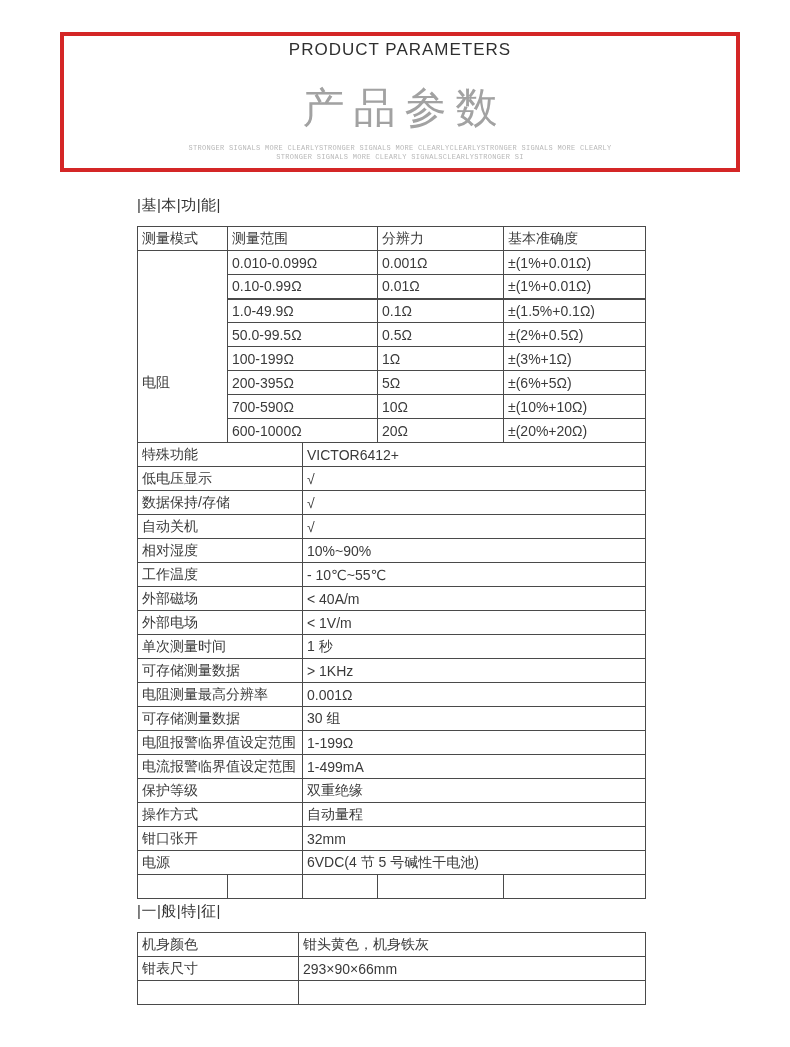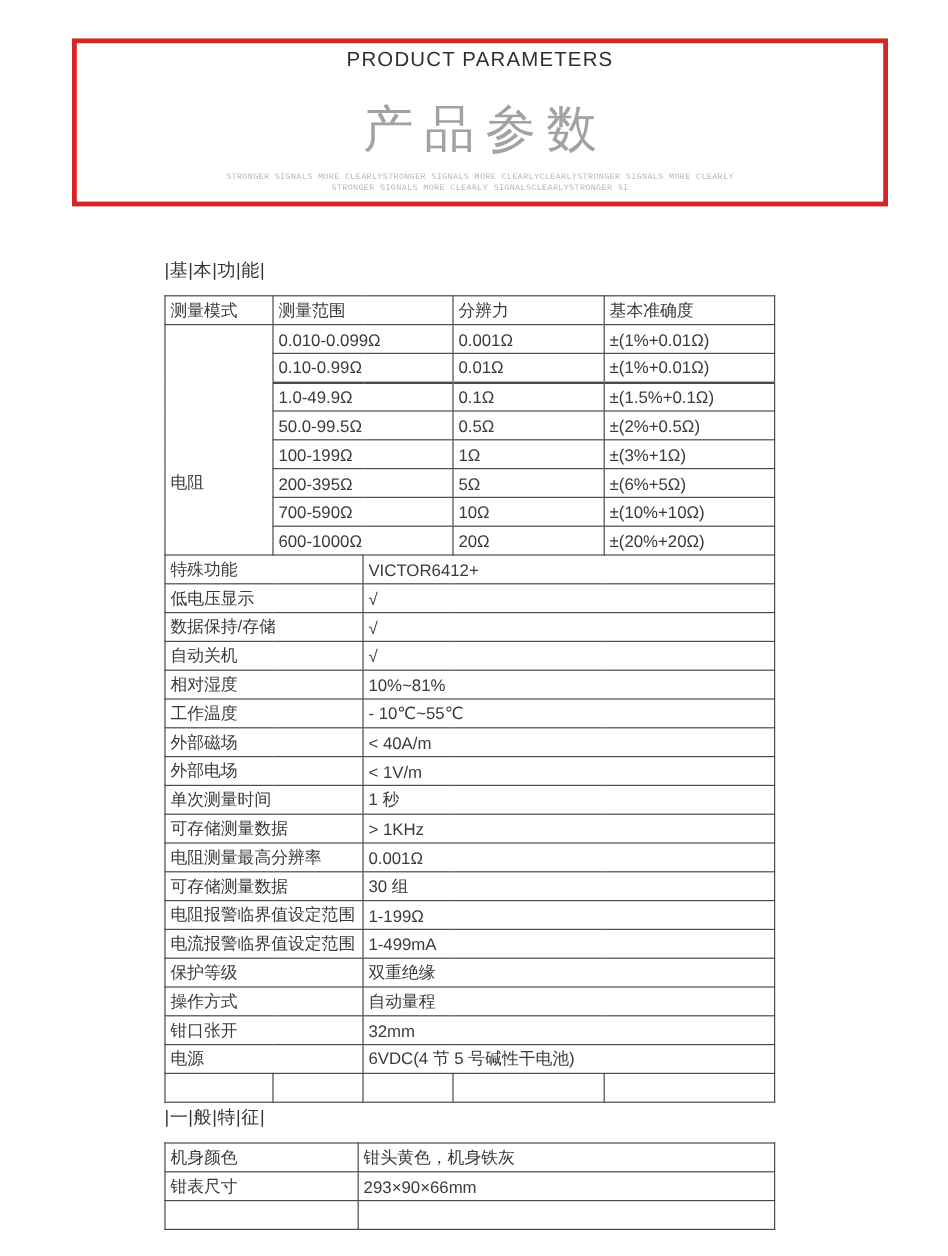--- a/index.html
+++ b/index.html
@@ -36,21 +36,21 @@
     margin-top: 8px;
     font-family: Liberation Mono, monospace;
     font-size: 7px;
     line-height: 9px;
     letter-spacing: 0.3px;
     color: #b8b8b8;
   }
   
   .content { margin-left: 137px; width: 508px; }
   .sec-title {
-    margin-top: 44px;
+    margin-top: 24px;
     font-size: 15px;
     color: #333333;
     letter-spacing: 0.5px;
   }
   .sec-title.second { margin-top: 3px; }
   table {
     margin-top: 11px;
     width: 508px;
     border-collapse: collapse;
     table-layout: fixed;
@@ -153,21 +153,21 @@
       <tr>
         <td colspan="2">数据保持/存储</td>
         <td colspan="3">√</td>
       </tr>
       <tr>
         <td colspan="2">自动关机</td>
         <td colspan="3">√</td>
       </tr>
       <tr>
         <td colspan="2">相对湿度</td>
-        <td colspan="3">10%~81%</td>
+        <td colspan="3">10%~90%</td>
       </tr>
       <tr>
         <td colspan="2">工作温度</td>
         <td colspan="3">- 10℃~55℃</td>
       </tr>
       <tr>
         <td colspan="2">外部磁场</td>
         <td colspan="3">&lt; 40A/m</td>
       </tr>
       <tr>

